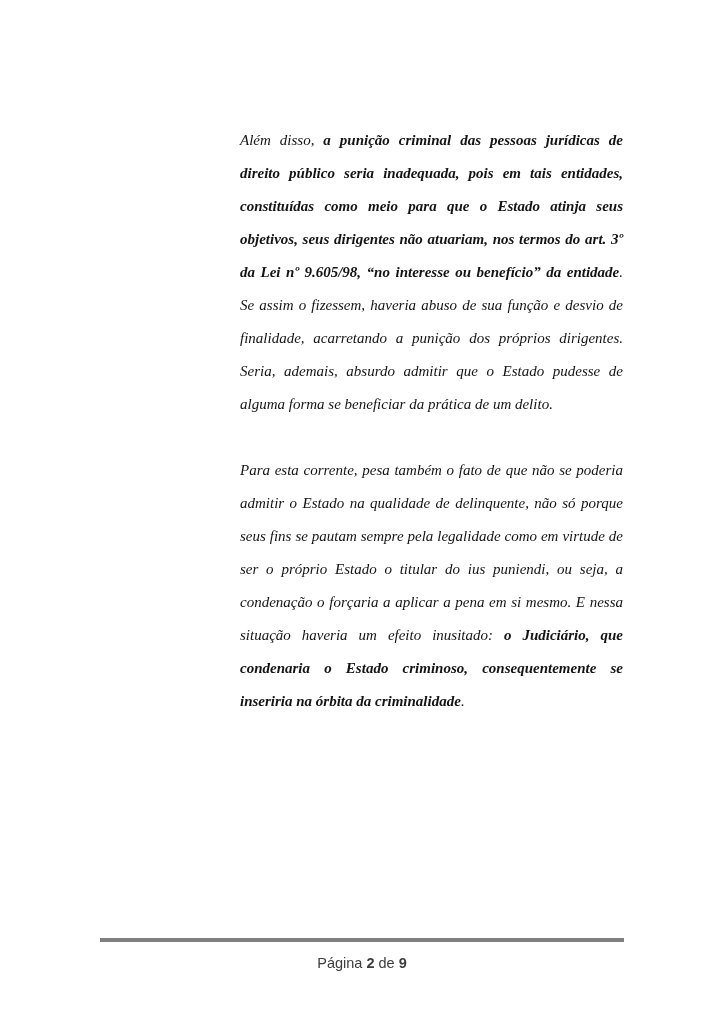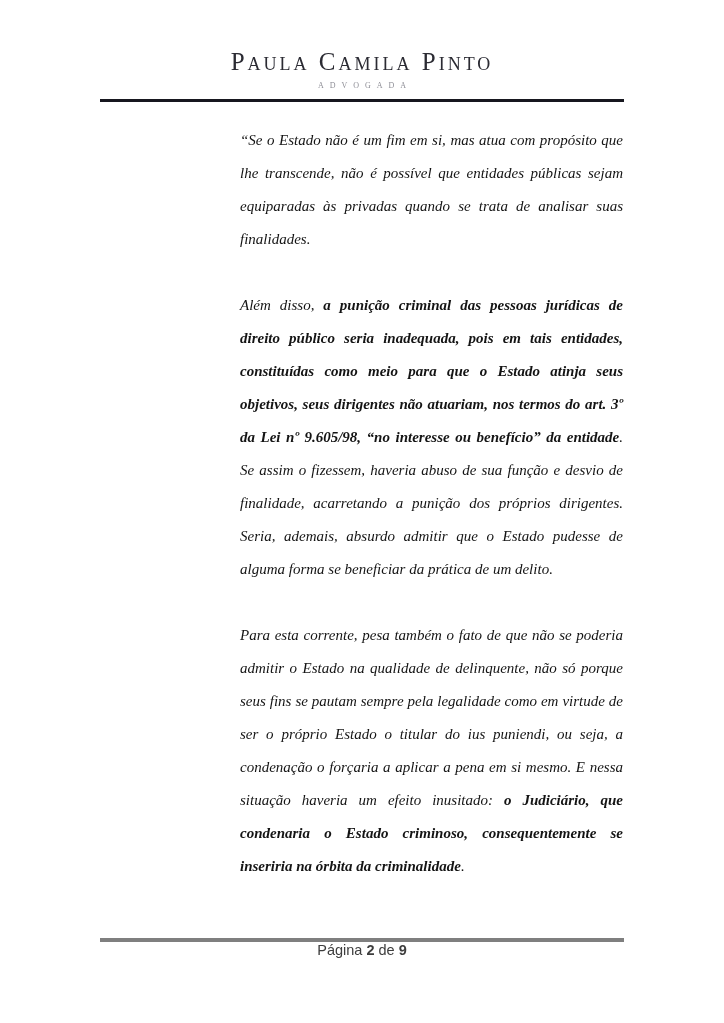--- a/index.html
+++ b/index.html
@@ -77,40 +77,35 @@
     right:100px;
     top:938px;
   }
   .footer-rule{
     height:4px;
     background:var(--footer-rule);
     margin:0;
     width:auto;
   }
   .page-number{
+    margin-top:13px;
     text-align:center;
     font-family:"Liberation Sans", sans-serif;
     font-size:14.5px;
     color:var(--footer-text);
   }
   .page-number b{font-weight:700;}
 </style>
 </head>
 <body>
 
 <div class="page">
 
-  <header class="letterhead">
-    <div class="letterhead-name">Paula Camila Pinto</div>
-    <div class="letterhead-subtitle">ADVOGADA</div>
-    <div class="rule"></div>
-  </header>
 
   <main class="doc-body">
-      <p class="para"><span class="seg-normal">“Se o Estado não é um fim em si, mas atua com propósito que lhe transcende, não é possível que entidades públicas sejam equiparadas às privadas quando se trata de analisar suas finalidades.</span></p>
       <p class="para"><span class="seg-normal">Além disso, </span><span class="seg-bold-underline">a punição criminal das pessoas jurídicas de direito público seria inadequada, pois em tais entidades, constituídas como meio para que o Estado atinja seus objetivos, seus dirigentes não atuariam, nos termos do art. 3º da Lei nº 9.605/98, “no interesse ou benefício” da entidade</span><span class="seg-normal">. Se assim o fizessem, haveria abuso de sua função e desvio de finalidade, acarretando a punição dos próprios dirigentes. Seria, ademais, absurdo admitir que o Estado pudesse de alguma forma se beneficiar da prática de um delito.</span></p>
       <p class="para"><span class="seg-normal">Para esta corrente, pesa também o fato de que não se poderia admitir o Estado na qualidade de delinquente, não só porque seus fins se pautam sempre pela legalidade como em virtude de ser o próprio Estado o titular do ius puniendi, ou seja, a condenação o forçaria a aplicar a pena em si mesmo. E nessa situação haveria um efeito inusitado: </span><span class="seg-bold-underline">o Judiciário, que condenaria o Estado criminoso, consequentemente se inseriria na órbita da criminalidade</span><span class="seg-normal">.</span></p>
     </main>
 
   <footer class="page-footer">
     <div class="footer-rule"></div>
     <div class="page-number">
       <span>Página</span>
       <b>2</b>
       <span>de</span>

